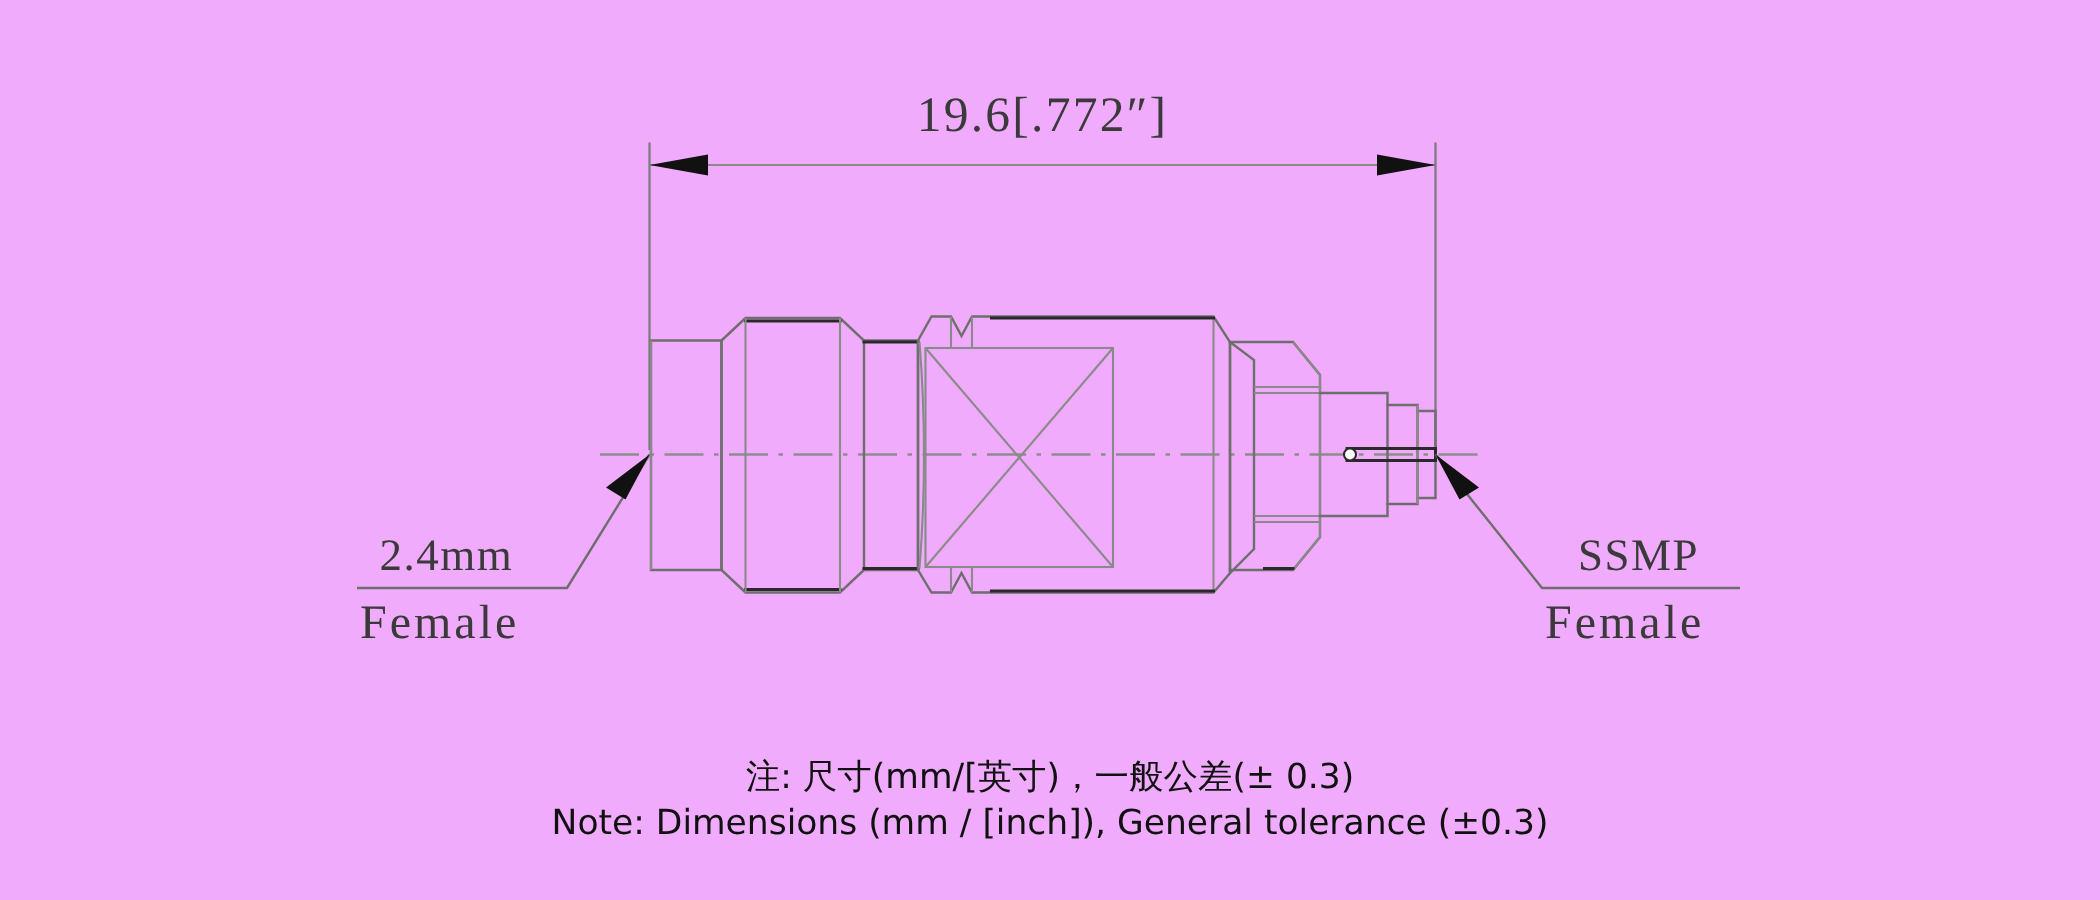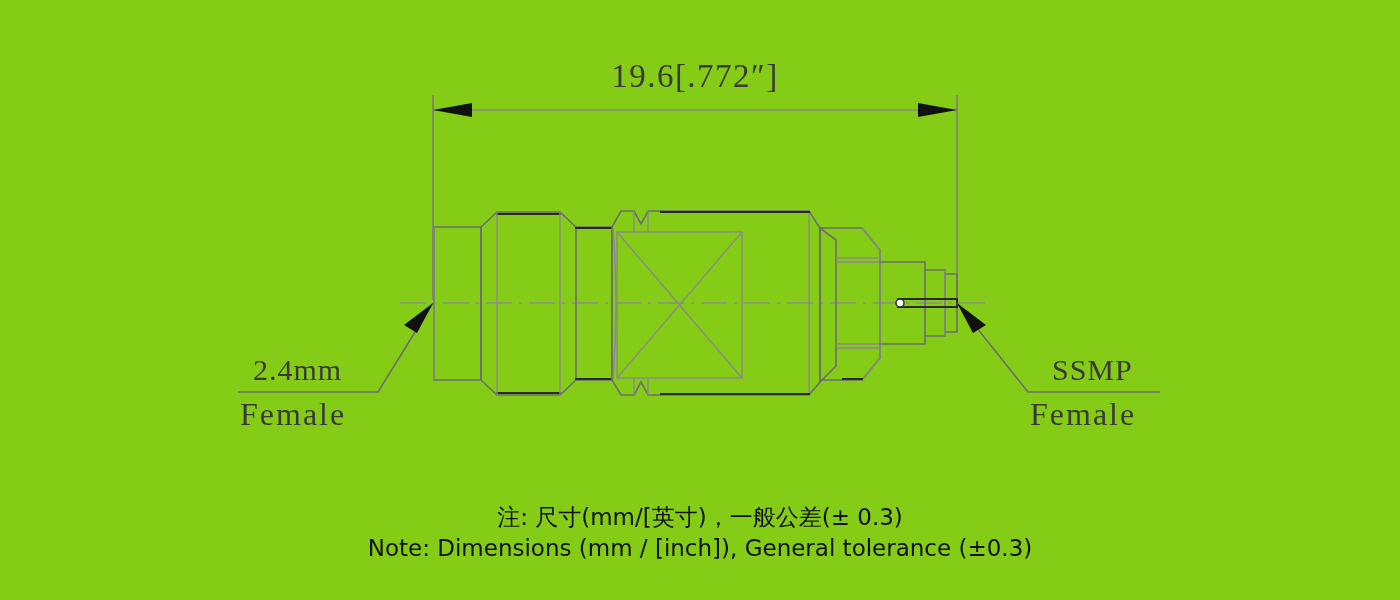--- a/index.html
+++ b/index.html
@@ -10,21 +10,21 @@
   body {
     width: 1400px;
     height: 600px;
     overflow: hidden;
     font-family: "Liberation Sans", sans-serif;
   }
   #drawing-root {
     position: relative;
     width: 1400px;
     height: 600px;
-    background: #84cc16;
+    background: #f0abfc;
   }
   svg.dwg {
     position: absolute;
     left: 0;
     top: 0;
     width: 1400px;
     height: 600px;
     display: block;
   }
   .dim-text {

